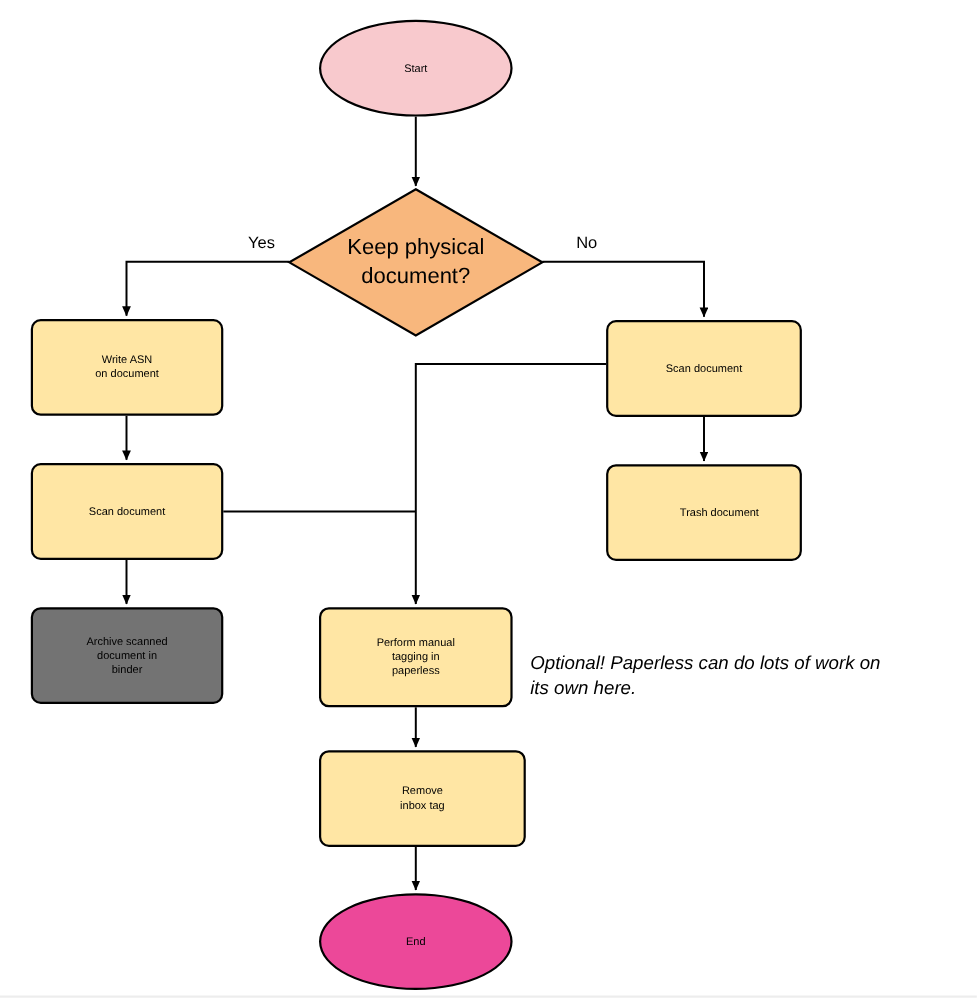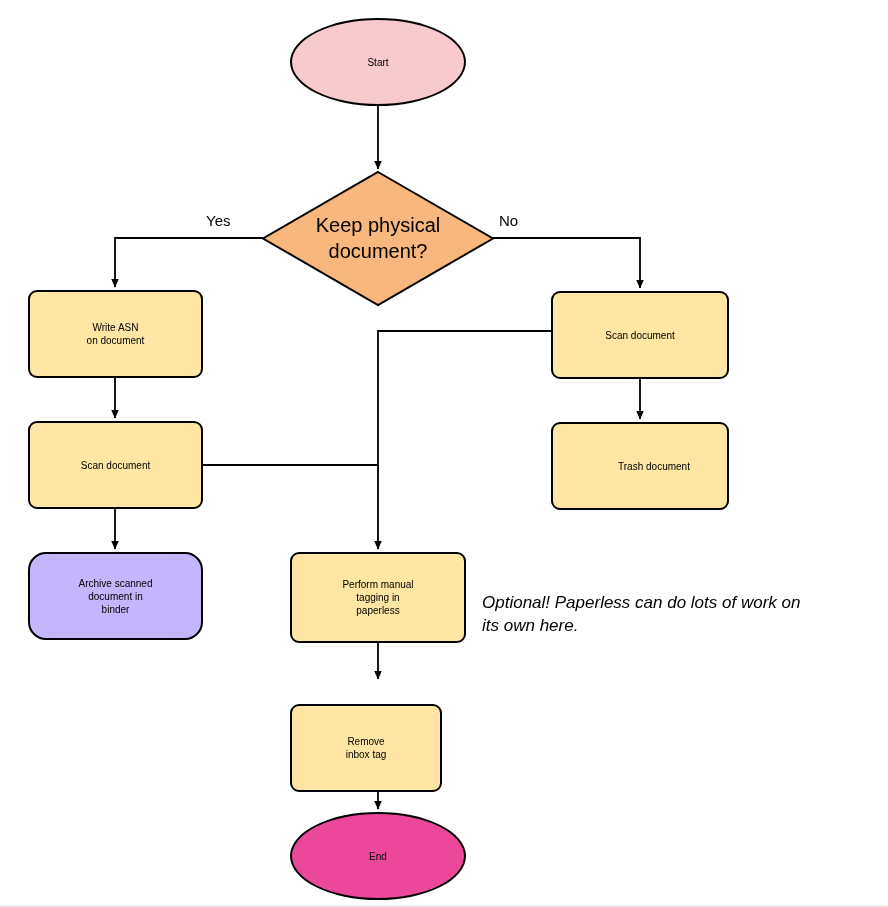--- a/index.html
+++ b/index.html
@@ -13,34 +13,34 @@
     position: absolute; display: flex; align-items: center; justify-content: center;
     text-align: center; font-size: 10px; line-height: 1.3; white-space: pre-line;
     border: 2px solid #000;
   }
   .terminal { border-radius: 50%; }
   .process  { border-radius: 9px; }
   .decision-label {
     position: absolute; display: flex; align-items: center; justify-content: center;
     text-align: center; font-size: 20px; line-height: 1.3; white-space: pre-line;
   }
-  .edge-label { position: absolute; font-size: 15px; text-align: left; }
+  .edge-label { position: absolute; font-size: 15px; text-align: right; }
   .annotation {
     position: absolute; font-style: italic; font-size: 17px; line-height: 1.35;
     white-space: pre-line;
   }
   
   #node-start      { left: 290px; top: 18px;  width: 176px; height: 88px; }
   #node-write-asn  { left: 28px;  top: 290px; width: 175px; height: 88px; }
   #node-scan-left  { left: 28px;  top: 421px; width: 175px; height: 88px; }
   #node-archive    { left: 28px;  top: 552px; width: 175px; height: 88px; }
   #node-scan-right { left: 551px; top: 291px; width: 178px; height: 88px; }
   #node-trash      { left: 551px; top: 422px; width: 178px; height: 88px; }
   #node-perform    { left: 290px; top: 552px; width: 176px; height: 91px; }
-  #node-remove     { left: 290px; top: 704px; width: 152px; height: 88px; }
+  #node-remove     { left: 290px; top: 682px; width: 188px; height: 88px; }
   #node-end        { left: 290px; top: 812px; width: 176px; height: 88px; }
   #decision-text   { left: 288px; top: 206px; width: 180px; height: 64px; }
   #label-yes       { left: 206px; top: 212px; width: 44px; }
   #label-no        { left: 499px; top: 212px; width: 44px; }
   #annotation-text { left: 482px; top: 592px; width: 404px; }
   .page-bottom-divider {
     position: absolute; left: 0; bottom: 0; width: 888px; height: 2px; background: #ededed;
   }
 </style>
 </head>
@@ -80,21 +80,21 @@
 
 <div class="node process" id="node-write-asn" style="background: rgb(255, 230, 164);">
   <span>Write ASN
 on document</span>
 </div>
 
 <div class="node process" id="node-scan-left" style="background: rgb(255, 230, 164);">
   <span>Scan document</span>
 </div>
 
-<div class="node process" id="node-archive" style="background: #c4b5fd; border-radius: 18px;">
+<div class="node process" id="node-archive" style="background: #737373;">
   <span>Archive scanned
 document in
 binder</span>
 </div>
 
 <div class="node process" id="node-scan-right" style="background: rgb(255, 230, 164);">
   <span>Scan document</span>
 </div>
 
 <div class="node process" id="node-trash" style="background: rgb(255, 230, 164); padding-left: 28px;">

